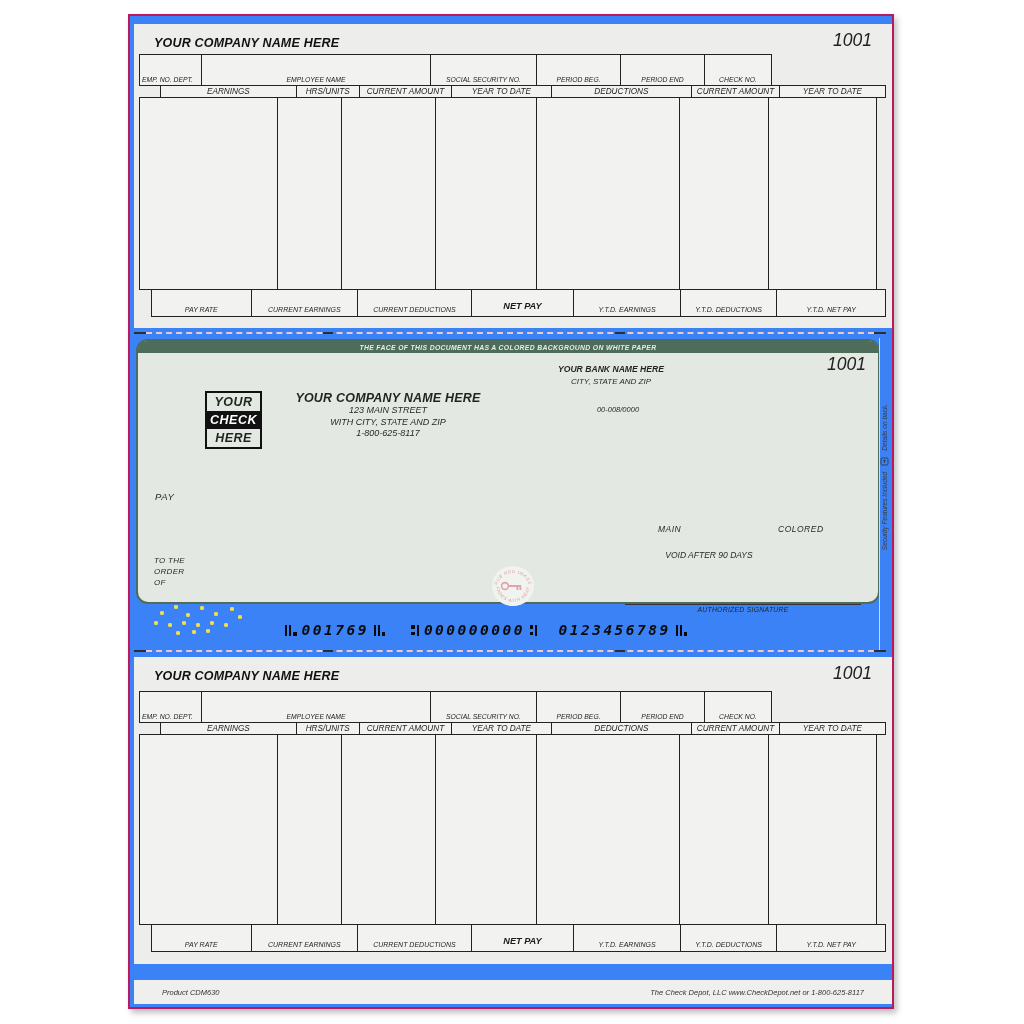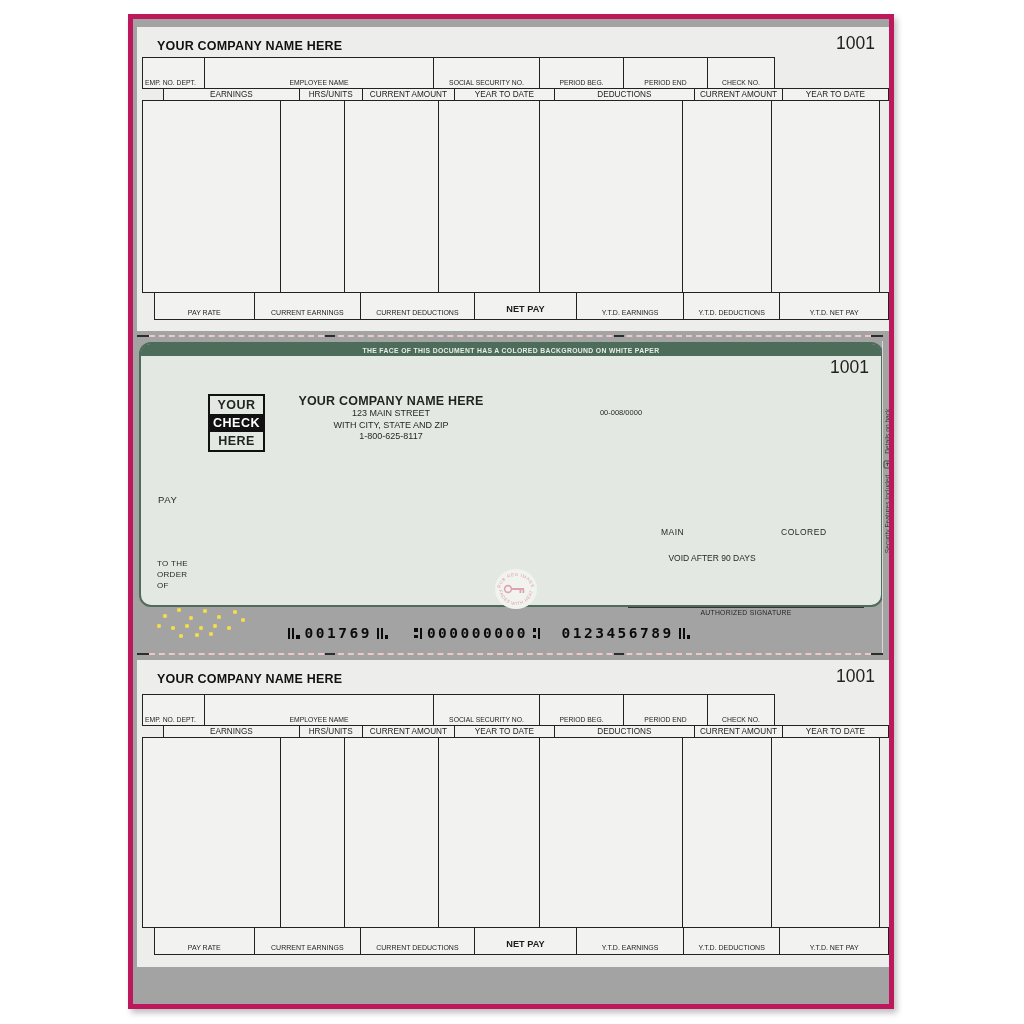--- a/index.html
+++ b/index.html
@@ -1,18 +1,18 @@
 <!DOCTYPE html>
 <html><head>
 <meta charset="utf-8">
 <style>
   * { margin:0; padding:0; box-sizing:border-box; }
   html,body { width:1024px; height:1024px; background:#ffffff; font-family:"Liberation Sans", sans-serif; }
-  .page { position:absolute; left:128px; top:14px; width:766px; height:995px; background:#a3a3a3;
-          border:5px solid #be185d; box-shadow:3px 4px 6px rgba(0,0,0,.25); overflow:hidden; }
+  .page { position:absolute; left:128px; top:14px; width:766px; height:995px; background:#3b82f6;
+          border:2px solid #be185d; box-shadow:3px 4px 6px rgba(0,0,0,.25); overflow:hidden;font-style:italic; }
 
   
   .stub-panel { position:absolute; left:4px; width:758px; background:#edeeec; }
   .stub-a { top:8px; height:304px; }
   .stub-b { top:641px; height:307px; }
   .stub-head { position:absolute; top:6px; left:20px; right:20px; display:flex; justify-content:space-between; align-items:flex-start; }
   .stub-company { font-size:12.5px; font-weight:bold; color:#111; letter-spacing:.2px; padding-top:6px; }
   .stub-checkno { font-size:17.5px; color:#222; }
   .stub-table { position:absolute; left:5px; top:30px; width:746px; color:#1c1c1c; }
   .stub-b .stub-table { top:34px; }
@@ -140,20 +140,24 @@
     </div>
   </div>
 
   <div class="perf perf-1">
       <i class="m1"></i>
       <i class="m2"></i>
     </div>
 
   <div class="check">
     <div class="check-banner">THE FACE OF THIS DOCUMENT HAS A COLORED BACKGROUND ON WHITE PAPER</div>
+    <div class="bank-block">
+      <div class="bank-name">YOUR BANK NAME HERE</div>
+      <div class="bank-city">CITY, STATE AND ZIP</div>
+    </div>
     <div class="check-number">1001</div>
     <div class="logo-box">
       <span>YOUR</span>
       <span class="logo-mid">CHECK</span>
       <span>HERE</span>
     </div>
     <div class="company-block">
       <div class="company-name">YOUR COMPANY NAME HERE</div>
       <div class="company-line">123 MAIN STREET</div>
       <div class="company-line">WITH CITY, STATE AND ZIP</div>
@@ -303,14 +307,18 @@
         <div class="cell" style="width:108px">CURRENT EARNINGS</div>
         <div class="cell" style="width:115px">CURRENT DEDUCTIONS</div>
         <div class="cell netpay" style="width:104px">NET PAY</div>
         <div class="cell" style="width:108px">Y.T.D. EARNINGS</div>
         <div class="cell" style="width:98px">Y.T.D. DEDUCTIONS</div>
         <div class="cell" style="width:110px">Y.T.D. NET PAY</div>
       </div>
     </div>
   </div>
 
+  <div class="footer-band">
+    <span>Product CDM630</span>
+    <span>The Check Depot, LLC  www.CheckDepot.net  or  1-800-625-8117</span>
+  </div>
 
 </div>
 
 </body></html>

